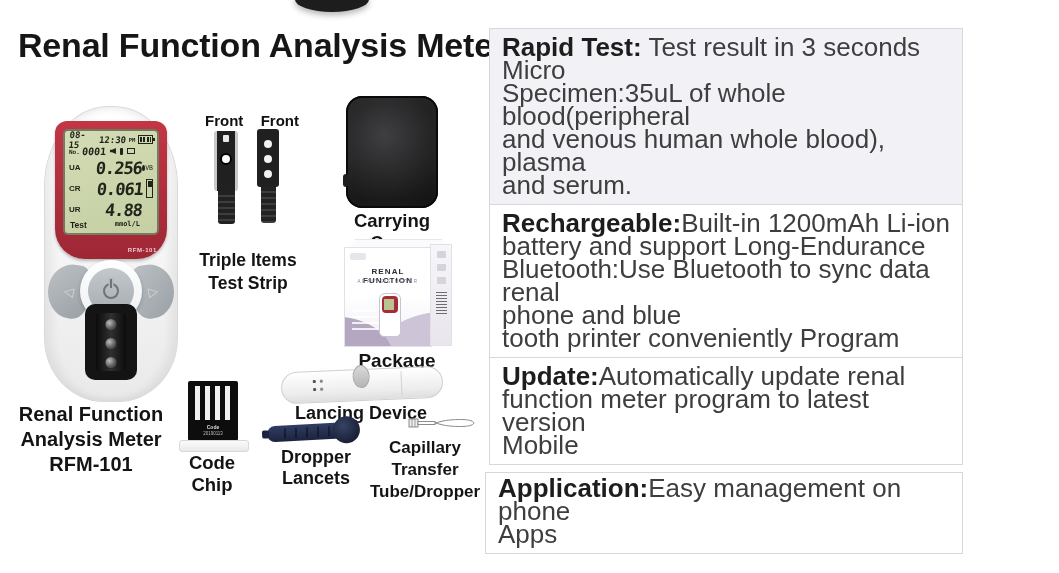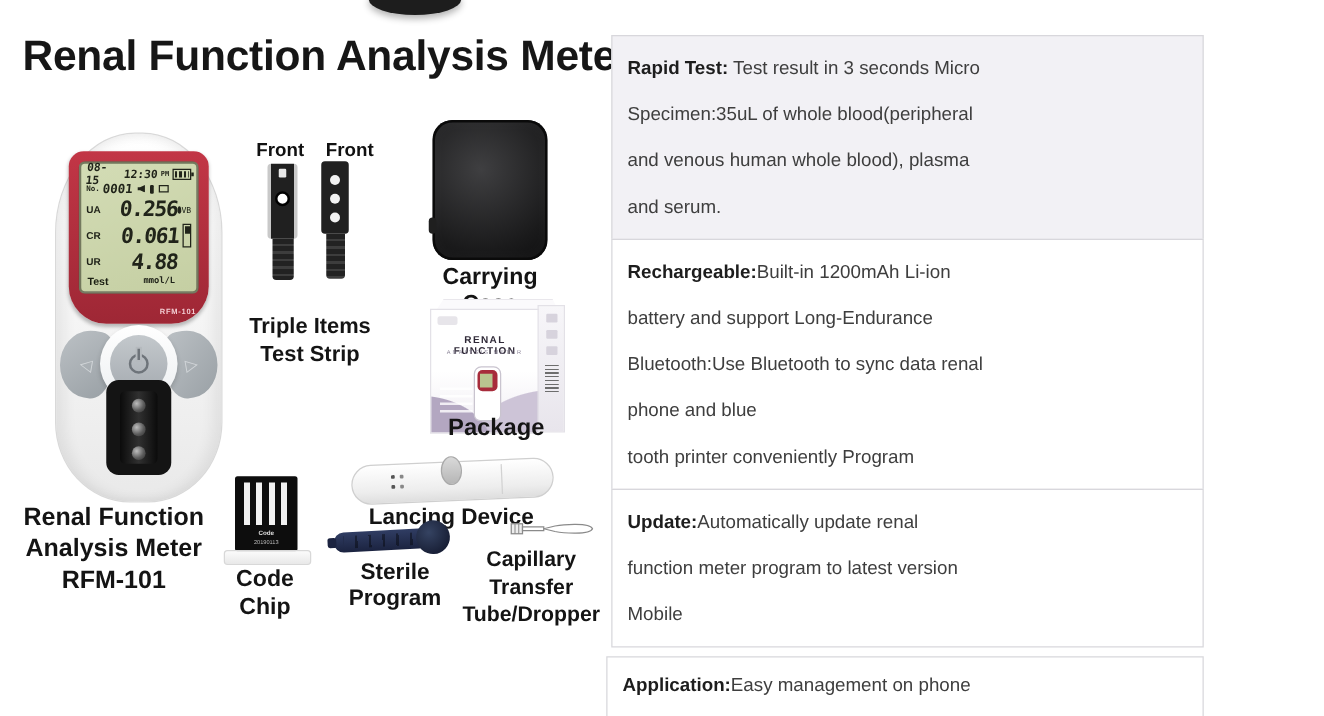--- a/index.html
+++ b/index.html
@@ -103,21 +103,21 @@
         border-radius:6px 6px 5px 5px;}
   .pack-meter::before{content:"";position:absolute;left:2px;top:2px;right:2px;height:17px;background:#a72c3b;border-radius:4px;}
   .pack-meter::after{content:"";position:absolute;left:4px;top:5px;width:10px;height:11px;background:#b9c58f;}
   .pack-bullets{position:absolute;left:7px;top:62px;width:26px;}
   .pack-bullets i{display:block;height:2px;margin-bottom:4px;background:rgba(255,255,255,0.8);}
   .pack-side{position:absolute;left:86px;top:5px;width:20px;height:100px;border:1px solid #e3e1e7;
         background:linear-gradient(180deg,#f7f6f9,#e8e5ec);}
   .pack-side i{display:block;width:9px;height:7px;margin:6px auto 0;background:#d7d3dd;border-radius:1px;}
   .pack-barcode{width:11px;height:22px;margin:8px auto 0;
         background:repeating-linear-gradient(0deg,#6d6d6d 0 1px,transparent 1px 3px);}
-  .pack-cap{left:344px;top:332px;width:106px;font-size:19px;}
+  .pack-cap{left:344px;top:350px;width:106px;font-size:19px;}
 
   .lance{position:absolute;left:281px;top:369px;width:162px;height:32px;transform:rotate(-2.5deg);}
   .lance-body{position:absolute;inset:0;background:linear-gradient(180deg,#ffffff,#ededed 70%,#dedede);
         border:1px solid #cfcfcf;border-radius:16px;}
   .lance-btn{position:absolute;left:72px;top:-4px;width:15px;height:21px;border-radius:50%;
         background:linear-gradient(180deg,#d9d9d9,#b6b6b6);border:1px solid #a9a9a9;}
   .lance-marks{position:absolute;left:32px;top:9px;width:3px;height:3px;background:#555;border-radius:1px;
         box-shadow:0 8px 0 #555,7px 0 0 #888,7px 8px 0 #888;}
   .lance-seam{position:absolute;left:120px;top:4px;bottom:4px;width:1px;background:#d2d2d2;}
   .lance-cap{left:288px;top:403px;width:146px;font-size:18px;}
@@ -141,21 +141,21 @@
         background:repeating-linear-gradient(90deg,#f1f1f1 0 5px,#0d0d0d 5px 10px);}
   .chip-t1{position:absolute;left:0;right:0;top:43px;text-align:center;font-size:5px;font-weight:bold;color:#ddd;}
   .chip-t2{position:absolute;left:0;right:0;top:50px;text-align:center;font-size:4.5px;color:#bbb;}
   .chip-base{position:absolute;left:-9px;top:59px;width:68px;height:10px;border:1px solid #d8d8d8;border-radius:3px;
         background:linear-gradient(180deg,#fbfbfb,#e9e9e9);}
   .chip-cap{left:168px;top:452px;width:88px;font-size:18.5px;}
 
   
   .features{position:absolute;left:489px;top:28px;width:474px;}
   .feature{box-sizing:border-box;border:1px solid #d8d7dc;background:#ffffff;padding:7px 12px;
-        font-size:15px;line-height:37px;color:#3e3e3e;white-space:pre-line;}
+        font-size:26px;line-height:23px;color:#3e3e3e;white-space:pre-line;}
   .feature + .feature{margin-top:-1px;}
   .feature.light{background:#f2f1f5;}
   .feature.offset{margin-top:7px;margin-left:-4px;width:calc(100% + 4px);padding-top:4px;padding-bottom:7px;}
   .flabel{font-weight:bold;color:#1d1d1d;}
 </style>
 </head>
 <body>
 
 <div class="canvas">
 
@@ -279,21 +279,21 @@
     <span class="lance-btn"></span>
     <span class="lance-marks"></span>
     <span class="lance-seam"></span>
   </div>
   <div class="cap lance-cap">Lancing Device</div>
 
   <div class="lancet">
     <div class="lancet-body"></div>
     <div class="lancet-head"></div>
   </div>
-  <div class="cap lancets-cap">Sterile Program</div>
+  <div class="cap lancets-cap">Dropper Lancets</div>
 
   <div class="capillary">
     <svg width="68" height="18" viewBox="0 0 68 18">
       <rect x="1" y="5" width="9" height="8" fill="#ededed" stroke="#8a8a8a" stroke-width="1"></rect>
       <line x1="4" y1="5" x2="4" y2="13" stroke="#8a8a8a" stroke-width="0.8"></line>
       <line x1="7" y1="5" x2="7" y2="13" stroke="#8a8a8a" stroke-width="0.8"></line>
       <rect x="10" y="7.5" width="17" height="3" fill="#ffffff" stroke="#8a8a8a" stroke-width="1"></rect>
       <path d="M27 9 L36 6.8 C42 5.6 64 3.8 66 9 C64 14.2 42 12.4 36 11.2 Z" fill="#ffffff" stroke="#8a8a8a" stroke-width="1"></path>
     </svg>
   </div>

